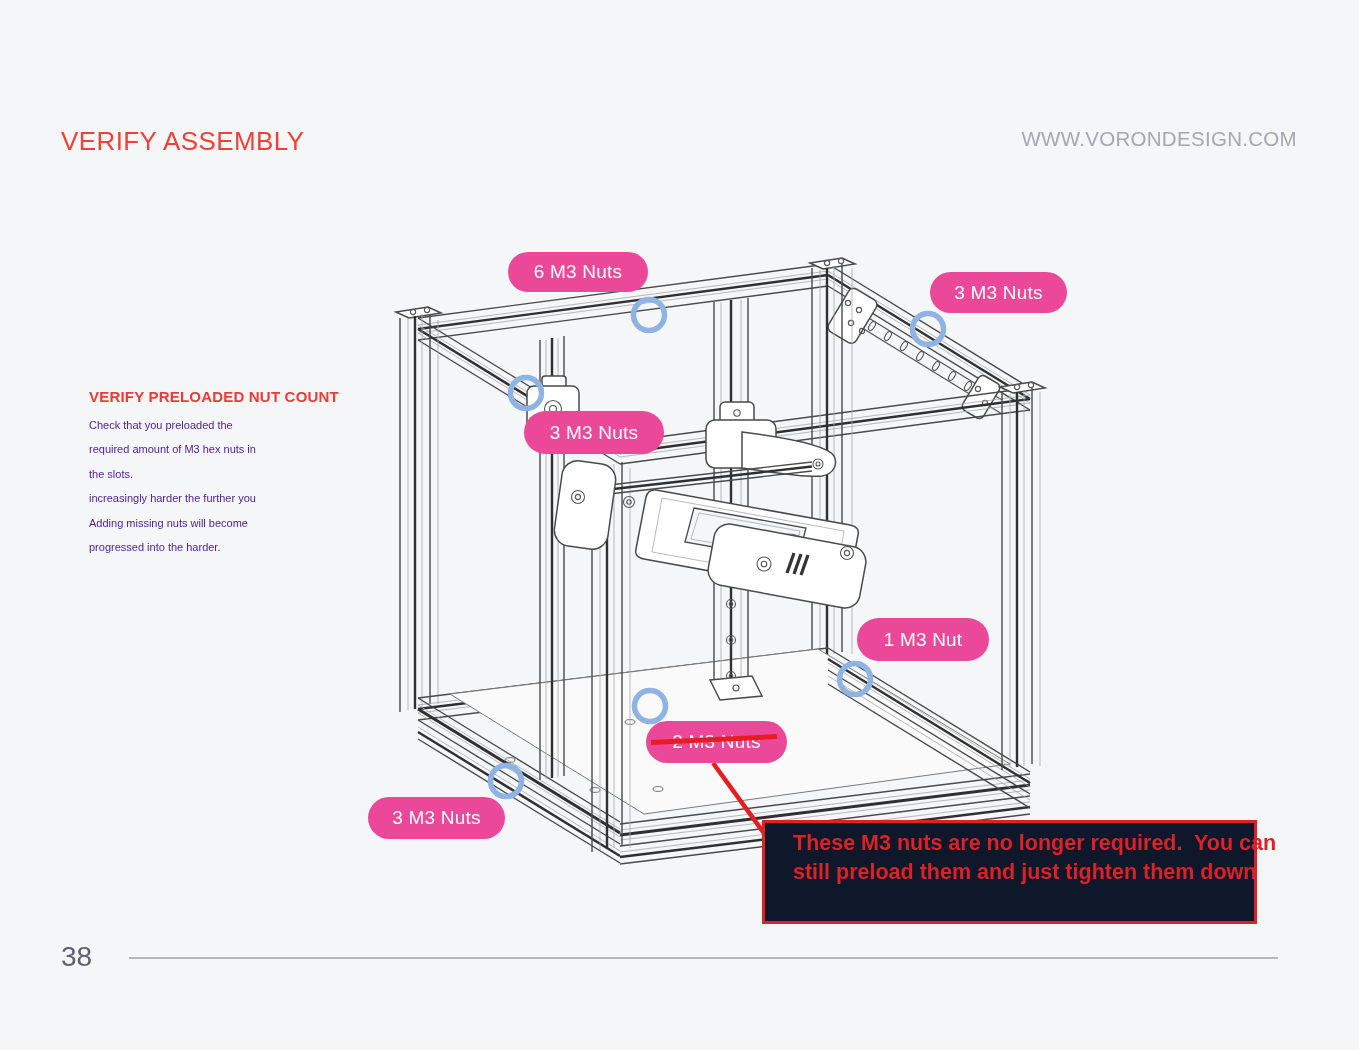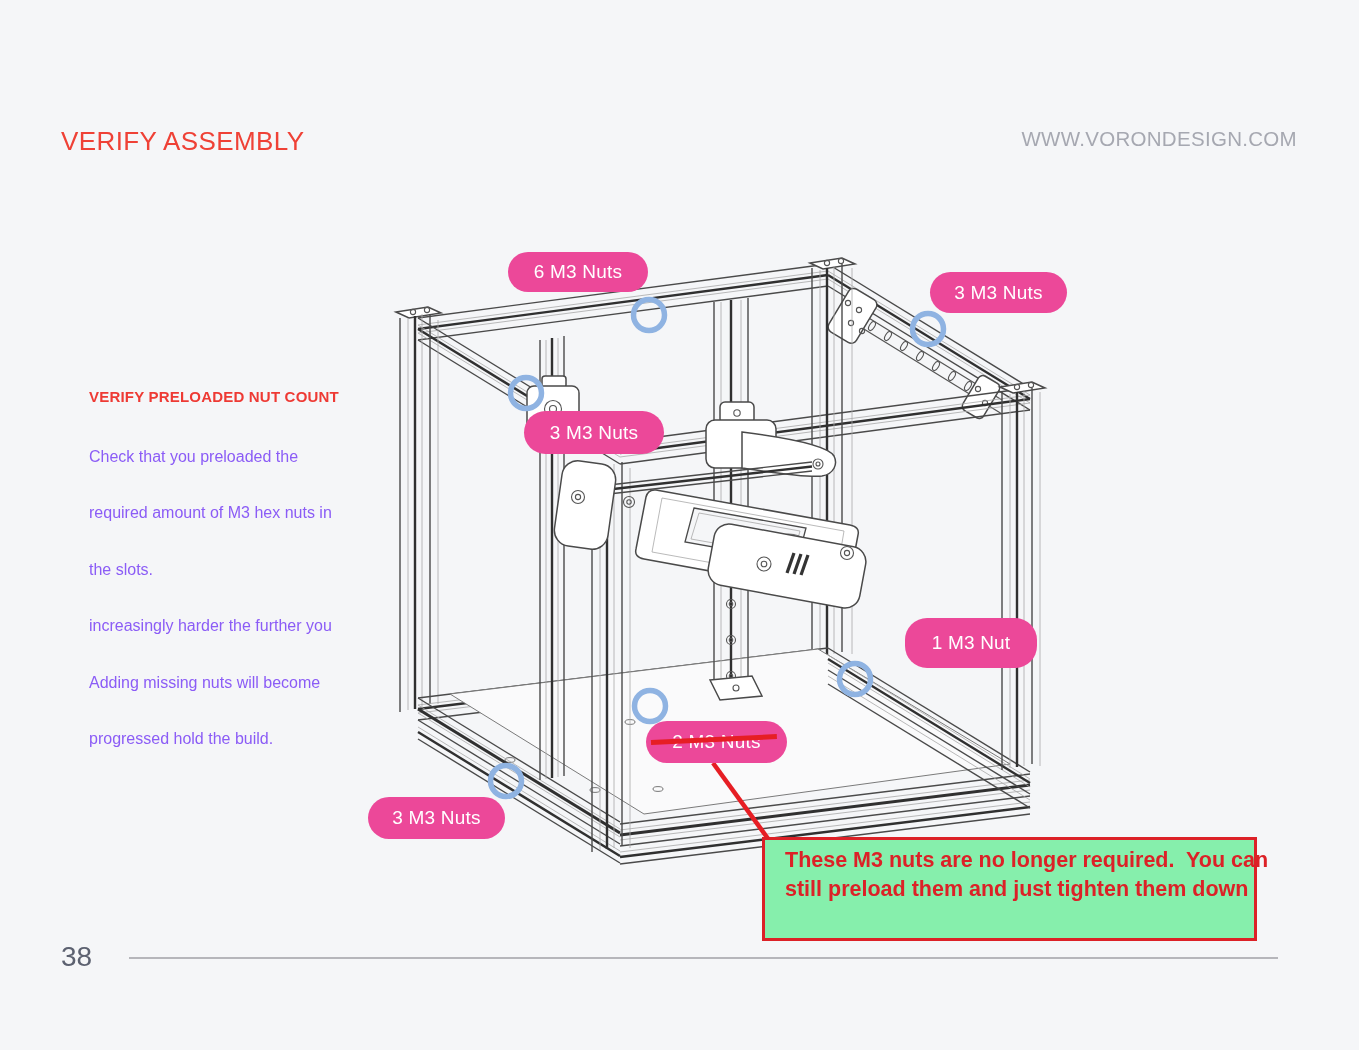--- a/index.html
+++ b/index.html
@@ -23,40 +23,40 @@
     color: #a6a8b1;
     margin-left: 36px;
   }
   .note-heading {
     left: 89px; top: 388px;
     font-size: 15px; font-weight: 700; letter-spacing: .2px;
     color: #ee3a34;
   }
   .note-body { left: 89px; top: 413px; width: 250px; }
   .note-line {
-    font-size: 16px; color: #8b5cf6; line-height: 24.4px; margin-top: 32px;
+    font-size: 11px; color: #4c1d95; line-height: 24.4px;
   }
   .pill {
     position: absolute;
     background: #ec4899; color: #fff;
     border-radius: 22px;
     display: flex; align-items: center; justify-content: center;
     font-size: 19px; letter-spacing: .2px;
   }
   .strike-line {
     position: absolute;
     left: 651px; top: 740px; width: 126px; height: 4.6px;
     background: #e61e24;
     transform: rotate(-2.7deg); transform-origin: left center;
   }
   .warning-box {
-    left: 762px; top: 837px; width: 495px; height: 104px;
+    left: 762px; top: 820px; width: 495px; height: 104px;
     border: 3.5px solid #dc2127;
-    background: #86efac;
-    padding: 6px 20px;
+    background: #0f172a;
+    padding: 6px 28px;
   }
   .warn-line {
     font-size: 21.5px; font-weight: 700; line-height: 29px;
     color: #dc2127; white-space: pre;
     font-family: "Liberation Sans", sans-serif;
   }
   .page-number {
     left: 61px; top: 941px;
     font-size: 28px; color: #5c6170;
   }
@@ -288,27 +288,27 @@
   <div class="abs page-title">VERIFY ASSEMBLY</div>
   <div class="abs site-url">WWW.VORONDESIGN.COM</div>
 
   <div class="abs note-heading">VERIFY PRELOADED NUT COUNT</div>
   <div class="abs note-body">
     <div class="note-line">Check that you preloaded the</div>
     <div class="note-line">required amount of M3 hex nuts in</div>
     <div class="note-line">the slots.</div>
     <div class="note-line">increasingly harder the further you</div>
     <div class="note-line">Adding missing nuts will become</div>
-    <div class="note-line">progressed hold the build.</div>
+    <div class="note-line">progressed into the harder.</div>
   </div>
 
   <div class="pill" style="left:508px;top:252px;width:140px;height:40px">6 M3 Nuts</div>
   <div class="pill" style="left:930px;top:272px;width:137px;height:41px">3 M3 Nuts</div>
   <div class="pill" style="left:524px;top:411px;width:140px;height:43px">3 M3 Nuts</div>
-  <div class="pill" style="left:905px;top:618px;width:132px;height:50px">1 M3 Nut</div>
+  <div class="pill" style="left:857px;top:618px;width:132px;height:43px">1 M3 Nut</div>
   <div class="pill" style="left:646px;top:721px;width:141px;height:42px">2 M3 Nuts</div>
   <div class="strike-line"></div>
   <div class="pill" style="left:368px;top:797px;width:137px;height:42px">3 M3 Nuts</div>
 
   <div class="abs warning-box">
     <div class="warn-line">These M3 nuts are no longer required.  You can</div>
     <div class="warn-line">still preload them and just tighten them down</div>
   </div>
 
   <div class="abs page-number">38</div>

